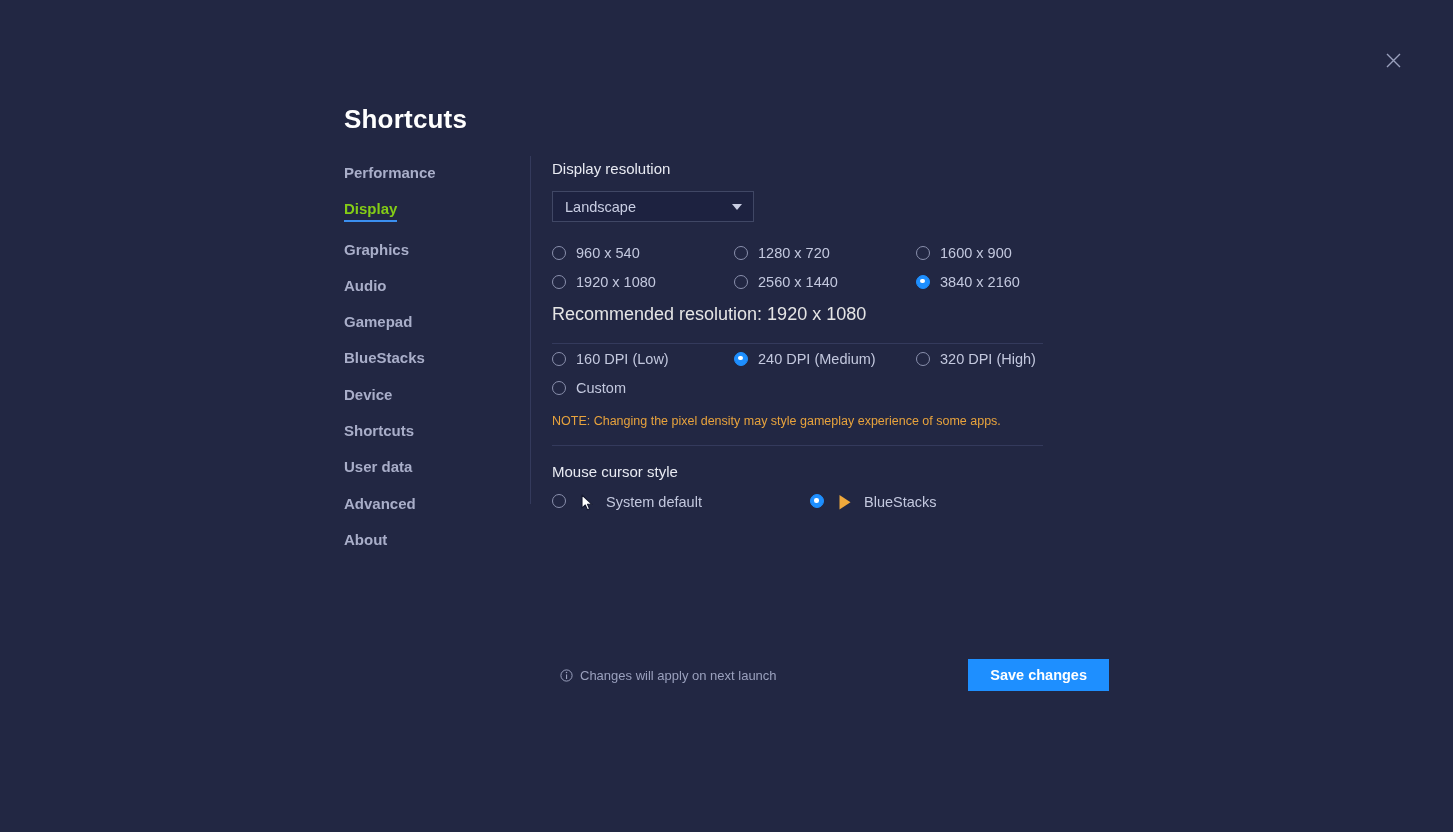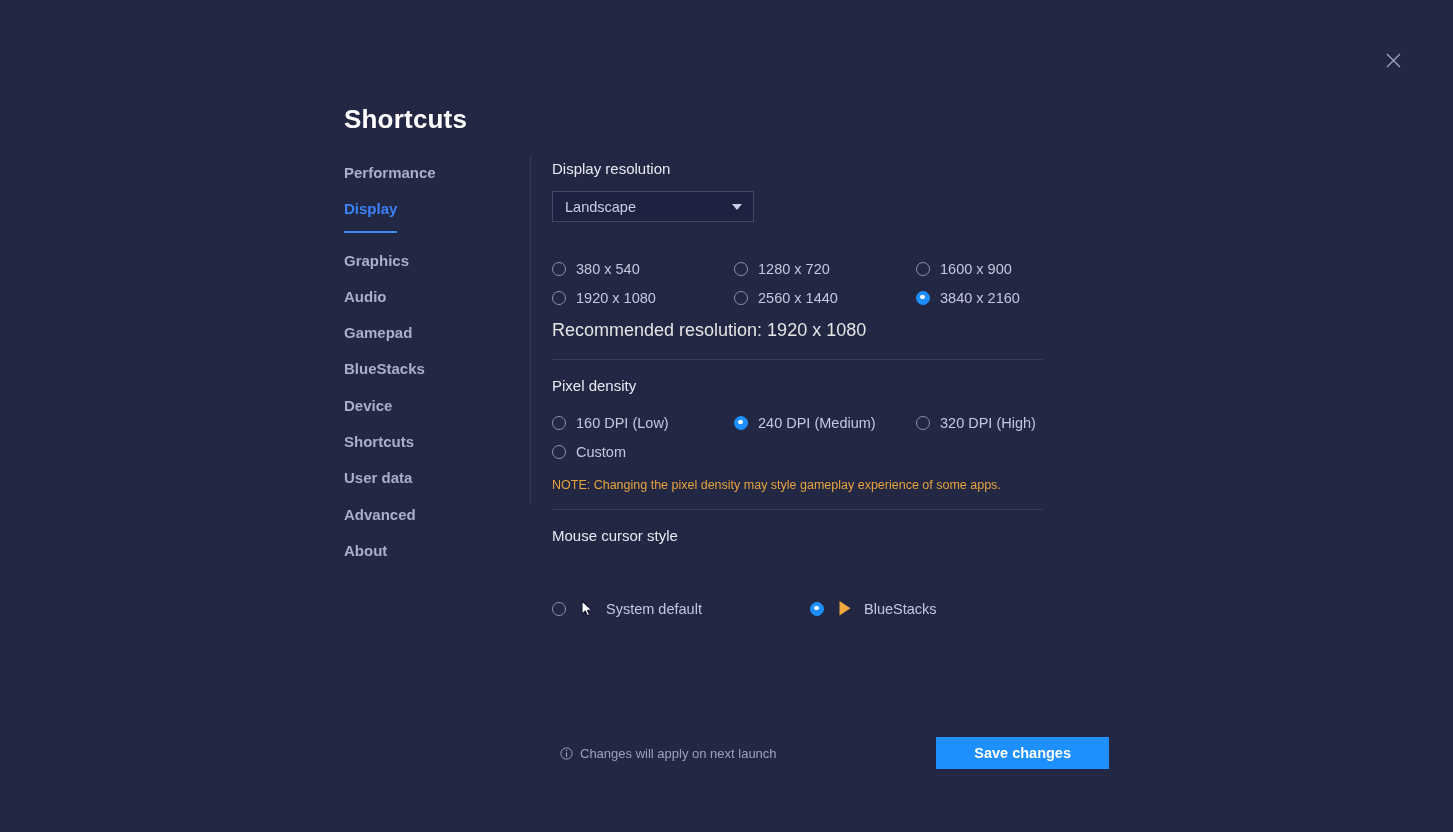--- a/index.html
+++ b/index.html
@@ -32,23 +32,23 @@
     position:absolute; top:163px; left:344px; width:170px;
   }
   .sidebar-item {
     font-size:15px; color:#a9aec9;
     padding:0; margin-bottom:17.3px;
     line-height:19px; cursor:pointer;
     display:inline-block; width:100%;font-weight:bold;
   }
   .sidebar-item span { display:inline-block; }
   .sidebar-item.active span {
-    color:#3b82f6;
+    color:#84cc16;
     border-bottom:2px solid #3b8ff0;
-    padding-bottom:13px;
+    padding-bottom:2px;
   }
 
   
   .v-divider {
     position:absolute; left:530px; top:156px;
     width:1px; height:348px; background:#343a5c;
   }
 
   
   .content { position:absolute; left:552px; top:160px; width:520px; }
@@ -59,21 +59,21 @@
   }
 
   
   .dropdown {
     width:202px; height:31px;
     background:#1d2240;
     border:1px solid #404765;
     display:flex; align-items:center;
     justify-content:space-between;
     padding:0 11px 0 12px;
-    cursor:pointer; margin-bottom:32px;
+    cursor:pointer; margin-bottom:16px;
   }
   .dropdown-value { font-size:14.5px; color:#c9cee3; }
   .caret {
     width:0; height:0;
     border-left:5.5px solid transparent;
     border-right:5.5px solid transparent;
     border-top:6.5px solid #c9cee3;
   }
 
   
@@ -107,36 +107,36 @@
   .h-divider {
     height:1px; background:#343a5c; margin:18px 0 0 0; width:491px;
   }
 
   .note {
     font-size:12.5px; color:#e8a33d; margin-top:12px;
   }
 
   
   .cursor-row { display:flex; align-items:center; margin-top:14px; }
-  .cursor-opt { display:flex; align-items:center; cursor:pointer;margin-top:42px; }
+  .cursor-opt { display:flex; align-items:flex-start; cursor:pointer; }
   .cursor-opt.first { width:258px; }
   .cursor-icon { width:22px; display:flex; justify-content:center; margin-right:8px; }
 
   
   .footer {
-    position:absolute; left:560px; top:737px; width:549px;
+    position:absolute; left:560px; top:659px; width:549px;
     display:flex; align-items:center; justify-content:space-between;
   }
   .footer-note { display:flex; align-items:center; }
   .info-icon { margin-right:7px; display:flex; }
   .footer-note-text { font-size:13px; color:#9aa0bd; }
   .save-btn {
     background:#1e8fff; color:#ffffff;
     font-size:14.5px; font-weight:bold;
-    padding:0 38px; height:32px;
+    padding:0 22px; height:32px;
     display:flex; align-items:center; justify-content:center;
     border:none; cursor:pointer;
     font-family:"Liberation Sans", sans-serif;
   }
 </style>
 </head>
 <body>
 
 <div class="root">
 
@@ -169,21 +169,21 @@
     <div class="section-title">Display resolution</div>
 
     <div class="dropdown">
       <span class="dropdown-value">Landscape</span>
       <span class="caret"></span>
     </div>
 
     <div class="radio-grid">
       <div class="radio-item">
         <span class="radio"></span>
-        <span class="radio-label">380 x 540</span>
+        <span class="radio-label">960 x 540</span>
       </div>
       <div class="radio-item">
         <span class="radio"></span>
         <span class="radio-label">1280 x 720</span>
       </div>
       <div class="radio-item">
         <span class="radio"></span>
         <span class="radio-label">1600 x 900</span>
       </div>
       <div class="radio-item">
@@ -197,21 +197,20 @@
       <div class="radio-item">
         <span class="radio on"></span>
         <span class="radio-label">3840 x 2160</span>
       </div>
     </div>
 
     <div class="hint">Recommended resolution: 1920 x 1080</div>
 
     <div class="h-divider"></div>
 
-    <div class="section-title" style="margin-top:17px;">Pixel density</div>
 
     <div class="radio-grid">
       <div class="radio-item">
         <span class="radio"></span>
         <span class="radio-label">160 DPI (Low)</span>
       </div>
       <div class="radio-item">
         <span class="radio on"></span>
         <span class="radio-label">240 DPI (Medium)</span>
       </div>

